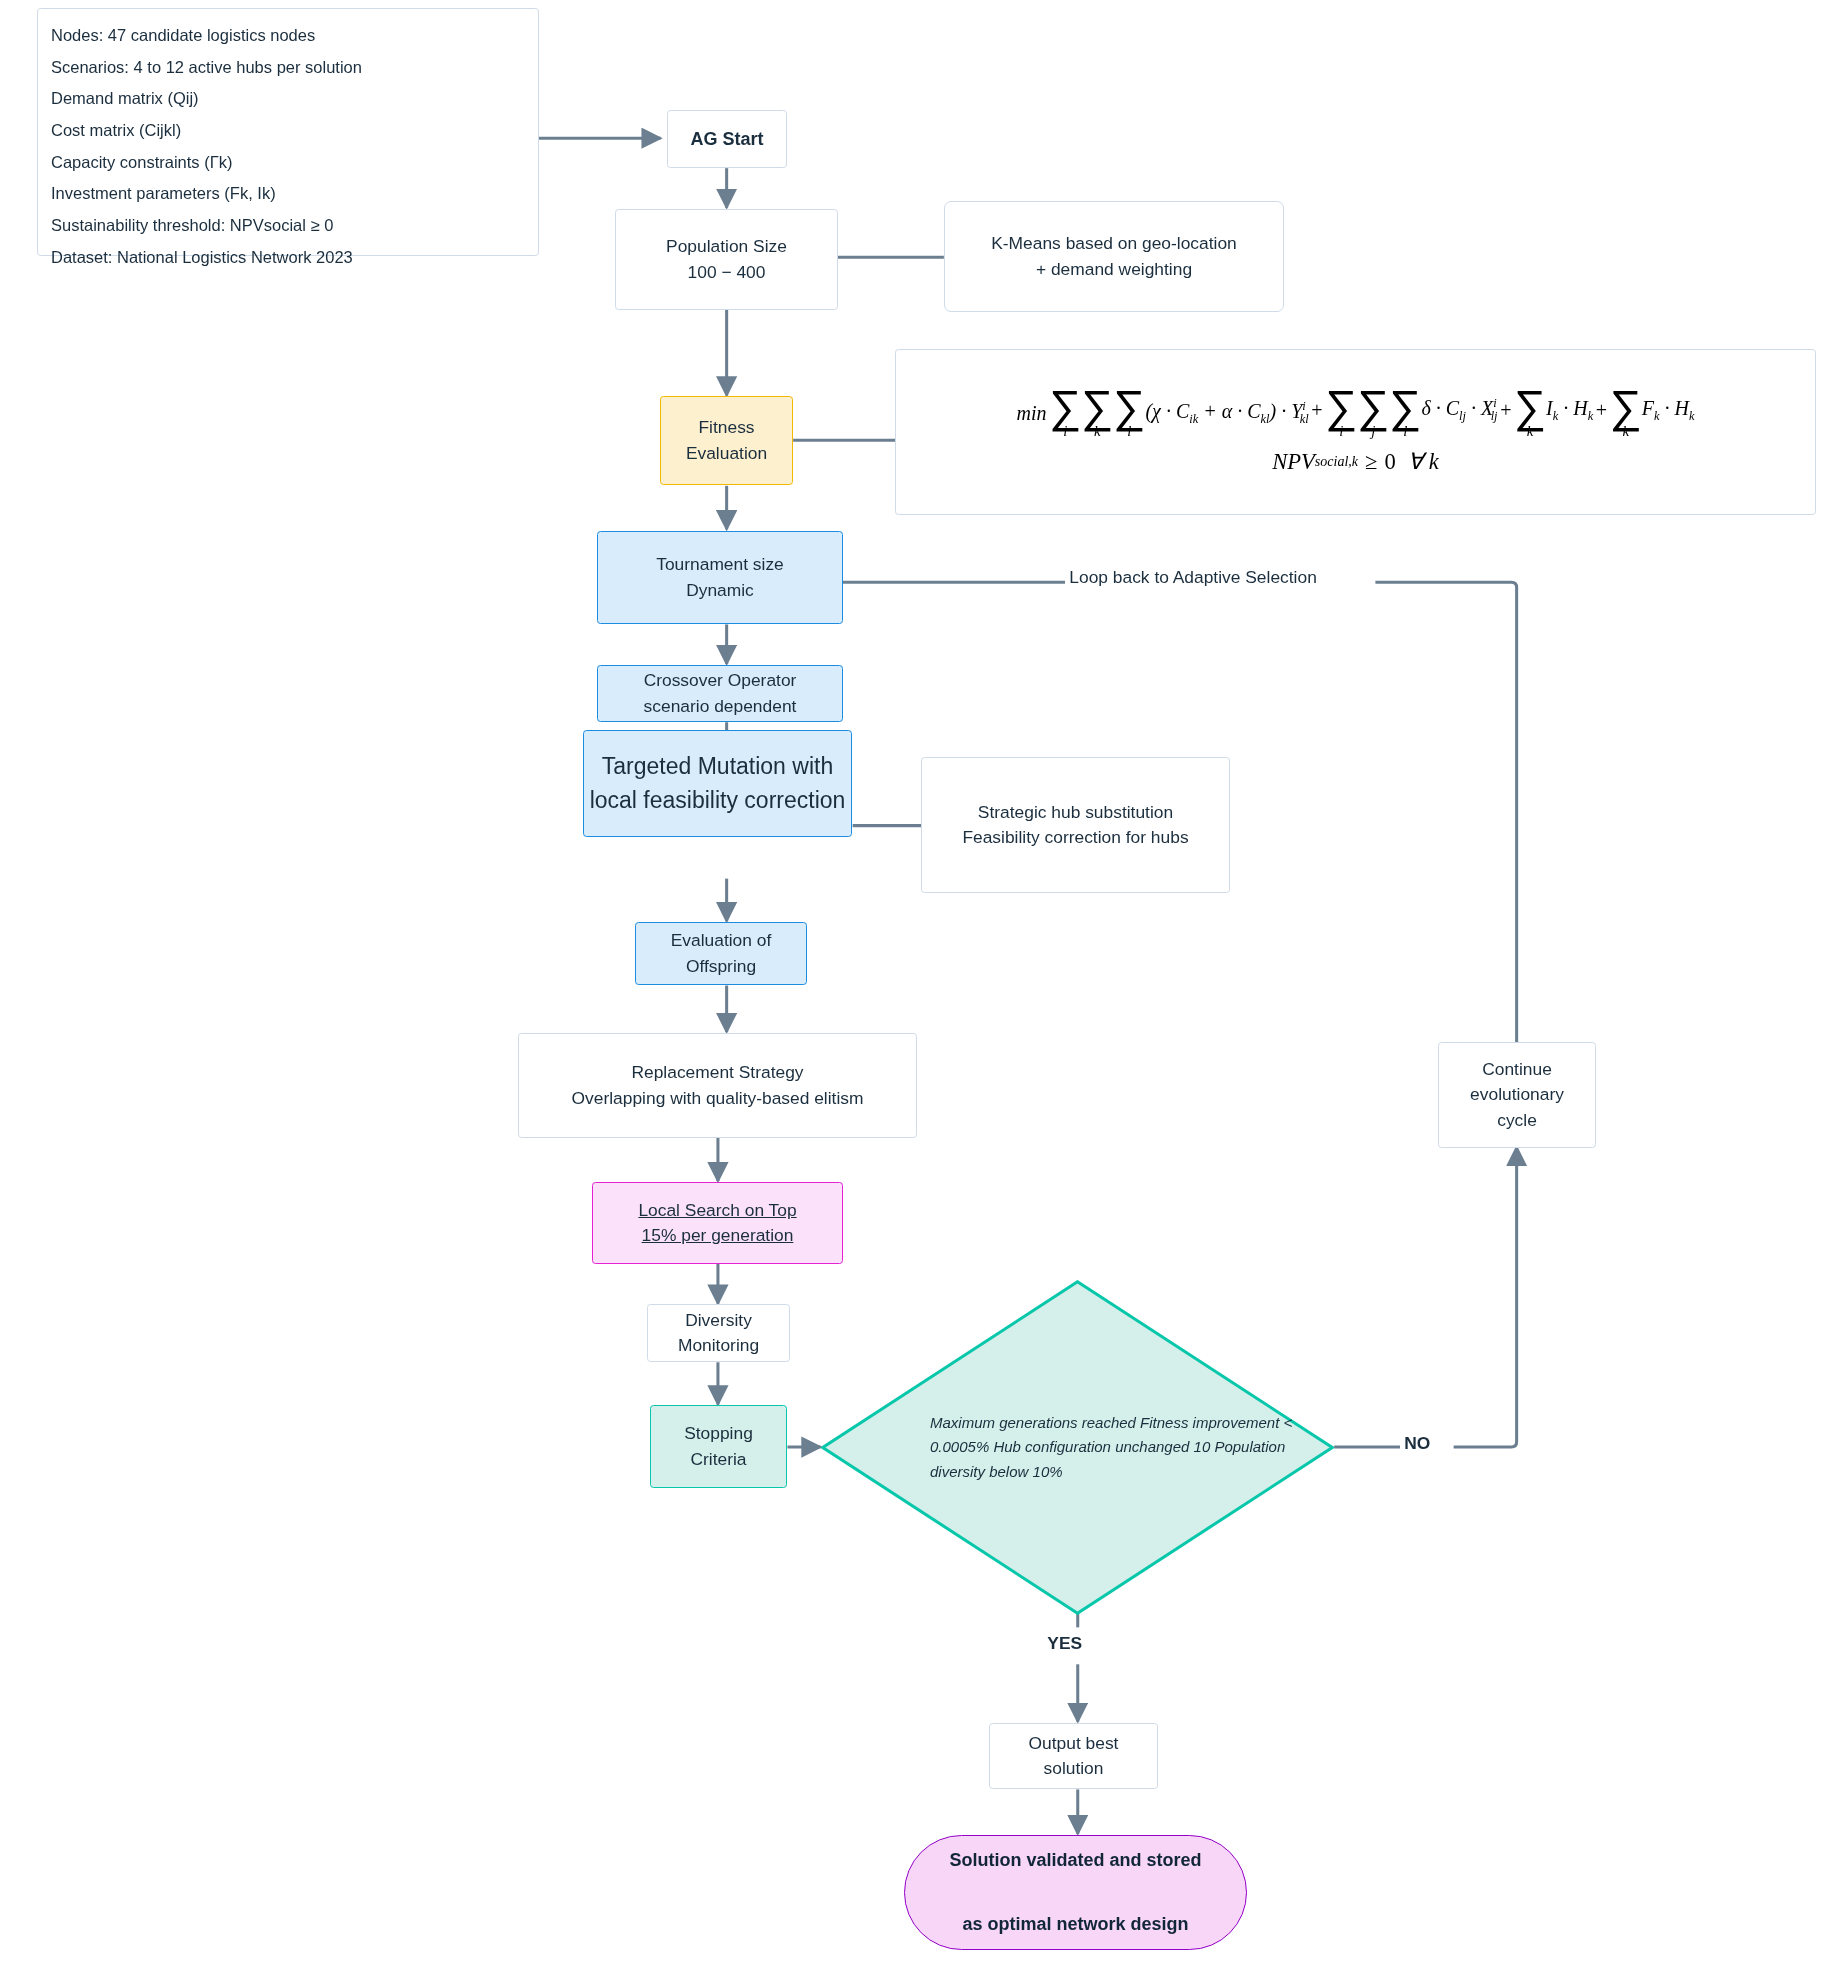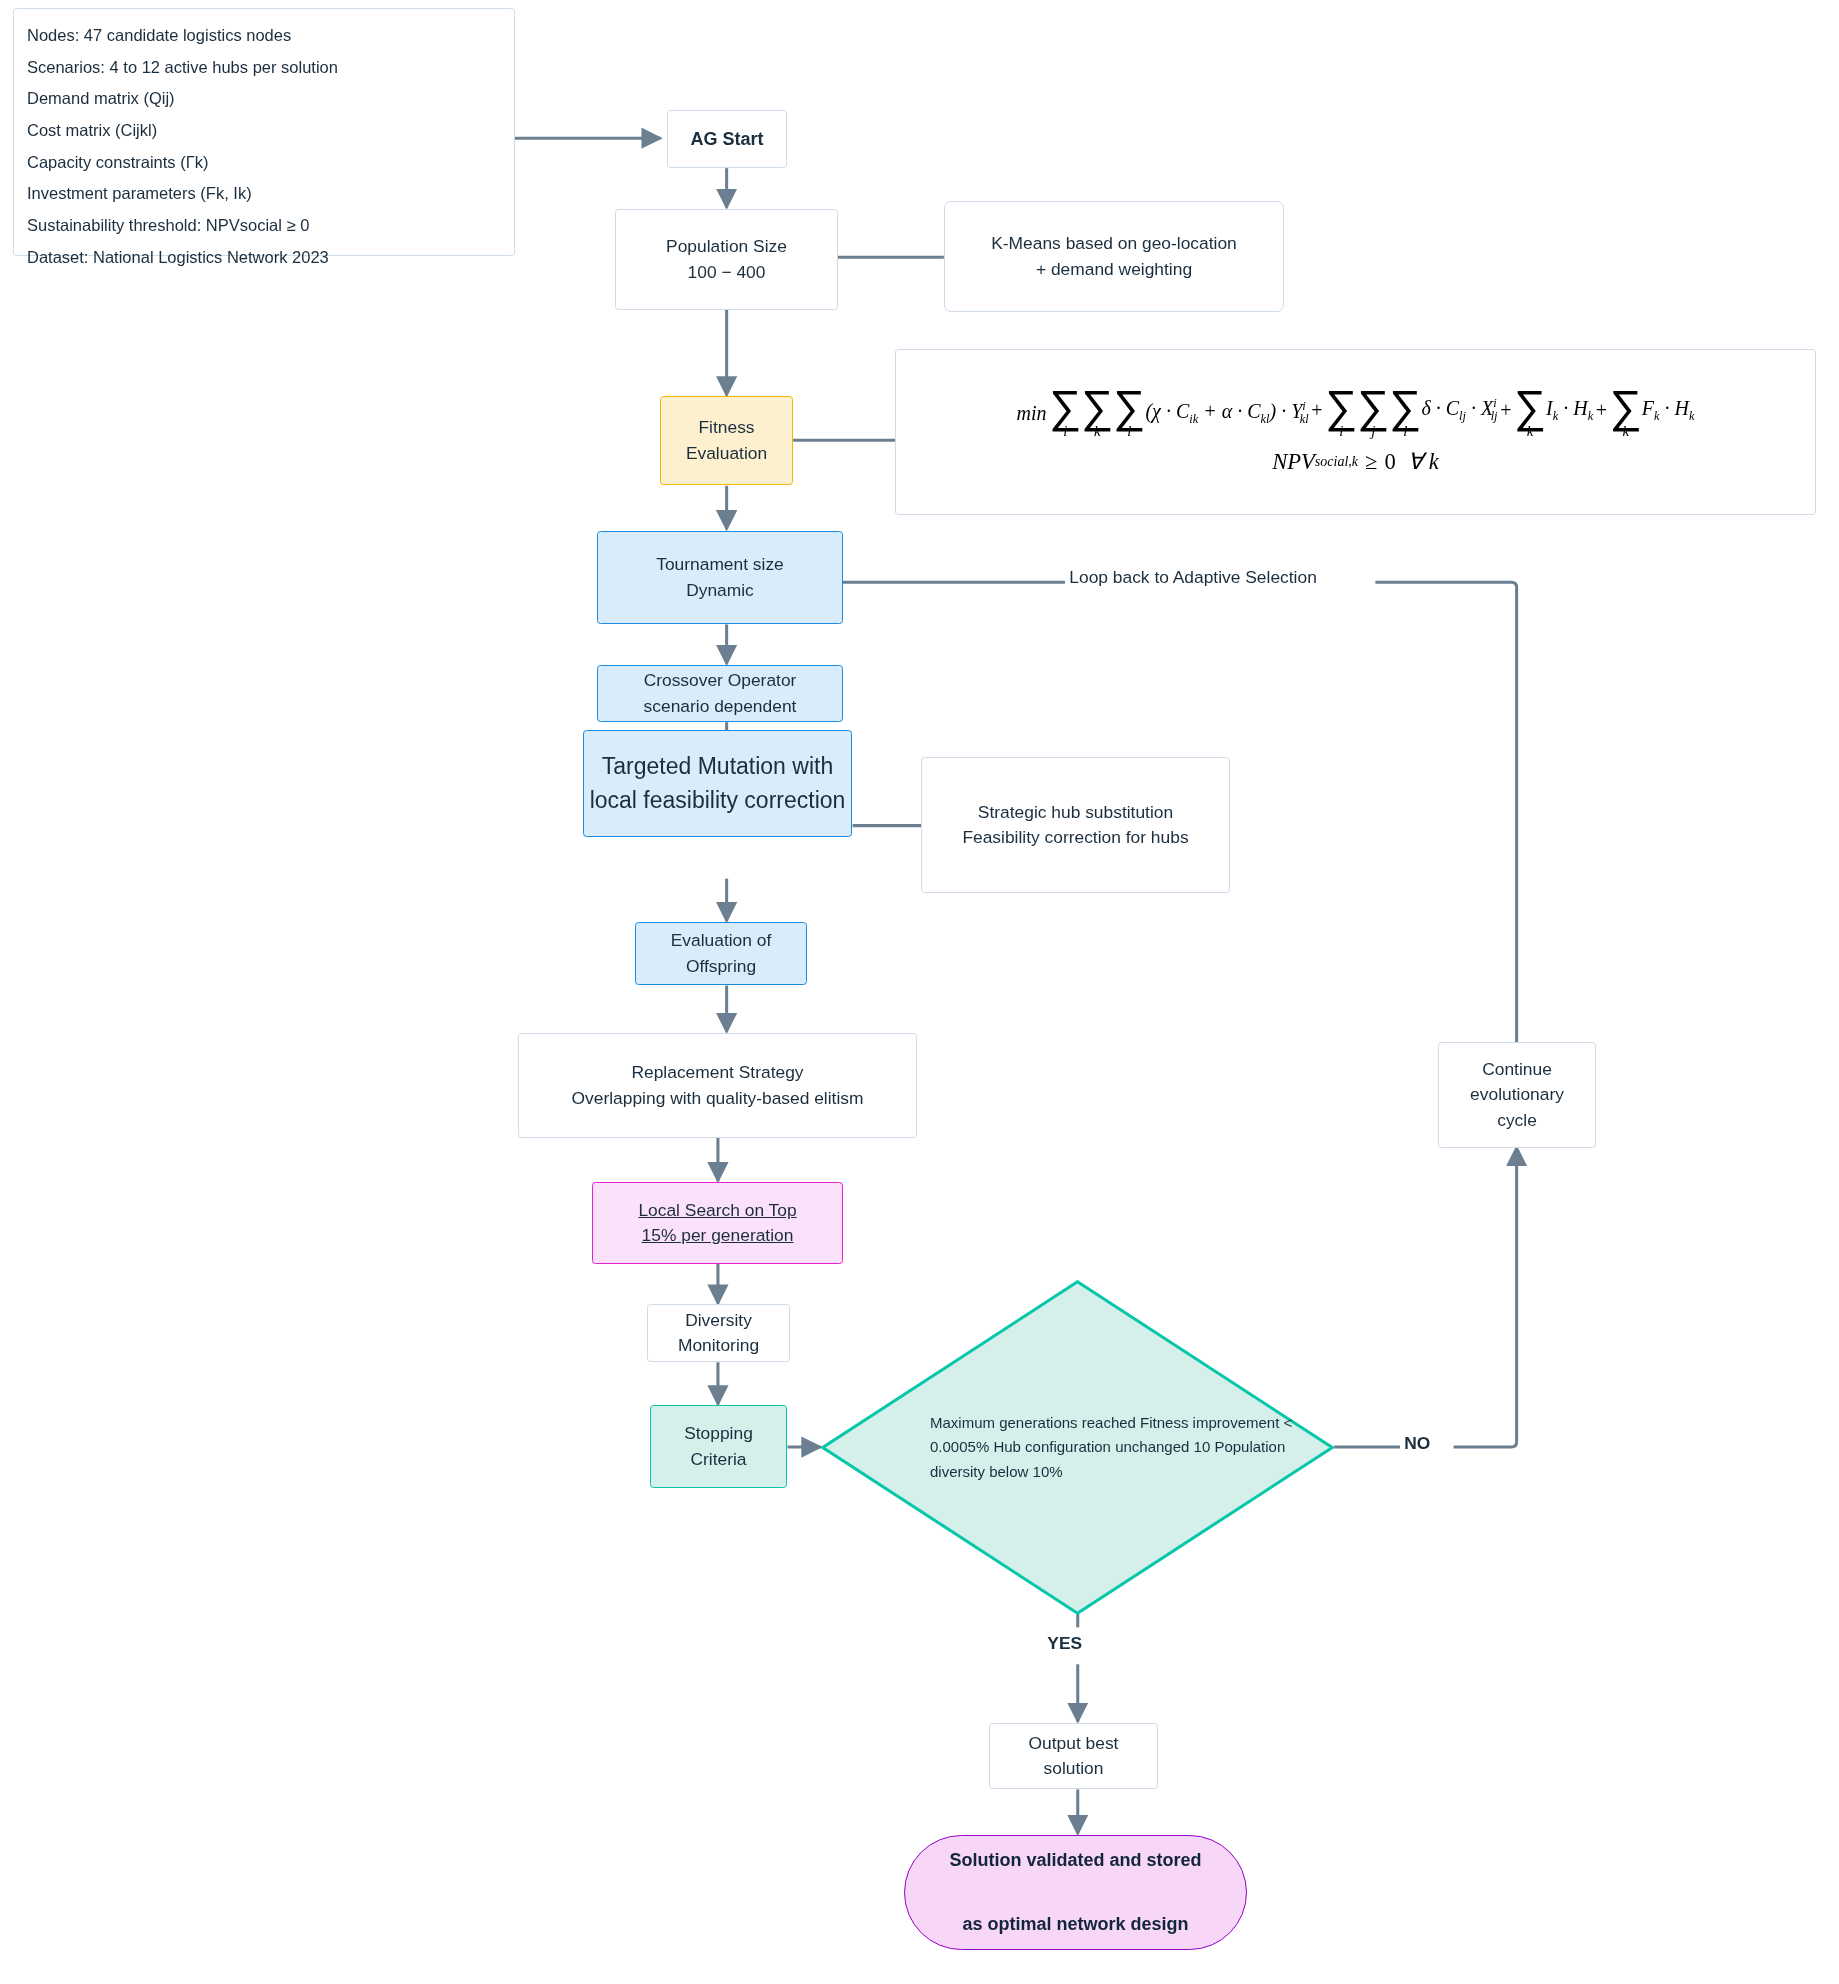--- a/index.html
+++ b/index.html
@@ -40,20 +40,21 @@
     color: #1b2e3e;
     line-height: 1.45;
     padding: 4.3px 7px;
   }
   .node .ln { display: block; white-space: nowrap; }
   .node.left-align {
     align-items: flex-start;
     text-align: left;
     justify-content: flex-start;
     padding: 11.3px 13px;
+    margin-left: 24px;
   }
 
   
   .v-yellow { background: #fdf0cf; border-color: #f3b700; text-align: center; }
   .v-blue   { background: #d8ecfb; border-color: #1c8ce0; }
   .v-pink   { background: #fbe2fa; border-color: #e422d4; text-decoration: underline; }
   .v-teal   { background: #d5efeb; border-color: #07c7aa; }
   .v-plain  { background: #ffffff; border-color: #cfdbe8; }
 
   .bold { font-weight: bold; }
@@ -305,21 +306,21 @@
 
   <div class="node v-teal" style="left:650px; top:1405px; width:137px; height:83px; font-size:17.4px;">
     <span class="ln">Stopping</span>
     <span class="ln">Criteria</span>
   </div>
 
   <div class="diamond" style="left:821px; top:1280px; width:513px; height:335px;">
     <svg class="shape" viewBox="0 0 1180 770" preserveAspectRatio="none" xmlns="http://www.w3.org/2000/svg">
       <polygon points="590,4 1176,385 590,766 4,385" fill="#d5efeb" stroke="#07c7aa" stroke-width="7"></polygon>
     </svg>
-    <div class="dlabel" style="margin-left:109px; font-size:15px;">
+    <div class="dlabel" style="margin-left:109px; font-size:15px;font-style:italic;">
       <span class="ln">Maximum generations reached</span>
       <span class="ln">Fitness improvement &lt; 0.0005%</span>
       <span class="ln">Hub configuration unchanged 10</span>
       <span class="ln">Population diversity below 10%</span>
     </div>
   </div>
 
   <div class="node v-plain" style="left:1438px; top:1042px; width:158px; height:106px; font-size:17.4px;">
     <span class="ln">Continue</span>
     <span class="ln">evolutionary</span>

